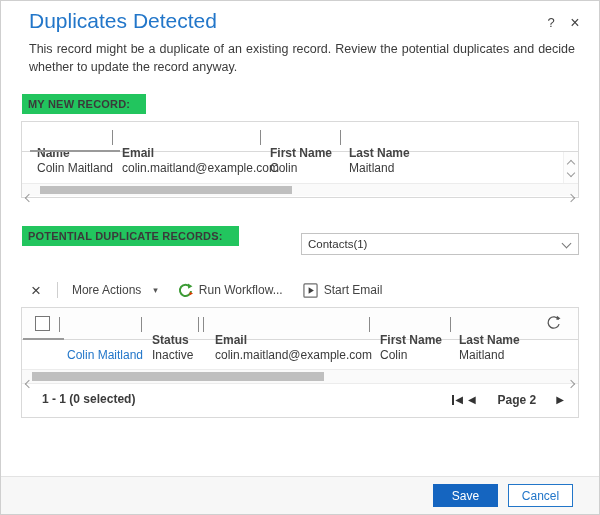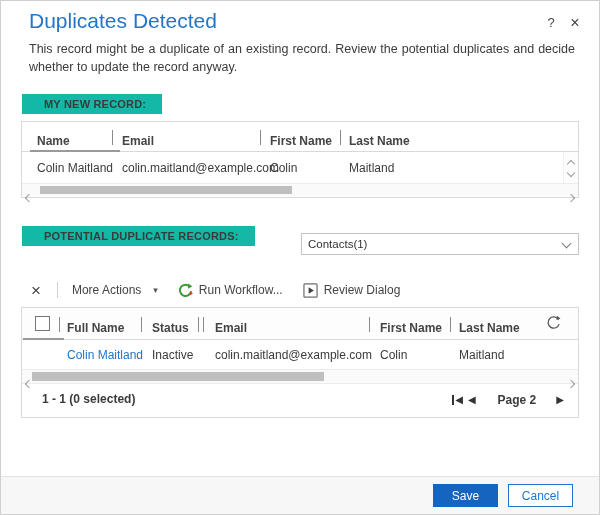--- a/index.html
+++ b/index.html
@@ -11,34 +11,34 @@
   
   .title { position:absolute; left:28px; top:8px; font-size:21px; color:#2276c9; font-weight:400; }
   .help-btn, .close-btn { position:absolute; top:13px; font-size:14px; color:#444; cursor:pointer;
             width:18px; text-align:center; line-height:18px; }
   .help-btn { left:541px; font-size:13px; }
   .close-btn { left:565px; font-size:16px; }
   .desc { position:absolute; left:28px; top:39px; width:546px; font-size:12.5px;
           line-height:1.45; color:#3b3b3b; text-align:justify; }
 
   
-  .hl-label { position:absolute; background:#14b8a6; color:#3a3a3a; font-size:11px;
-              font-weight:700; padding:4px 16px 4px 22px; letter-spacing:.2px; }
+  .hl-label { position:absolute; background:#22c55e; color:#3a3a3a; font-size:11px;
+              font-weight:700; padding:4px 16px 4px 6px; letter-spacing:.2px; }
   .hl-1 { left:21px; top:93px; }
   .hl-2 { left:21px; top:225px; }
 
   
   .gridbox { position:absolute; left:20px; width:558px; background:#fff; border:1px solid #d9d9d9; }
   .grid1 { top:120px; height:77px; }
   .grid2 { top:306px; height:111px; }
 
   .ghead { position:relative; border-bottom:1px solid #d9d9d9; }
   .grid1 .ghead { height:30px; }
   .grid2 .ghead { height:32px; background:#fdfdfd; }
-  .hcell { position:absolute; top:4px; height:100%; display:flex; align-items:center;
+  .hcell { position:absolute; top:16px; height:100%; display:flex; align-items:center;
            font-size:12px; font-weight:700; color:#444; cursor:pointer; white-space:nowrap;text-align:right; }
   .vdiv { position:absolute; top:8px; height:15px; width:0; border-left:1px solid #8a8a8a; }
   .grid2 .vdiv { top:9px; }
   .sort-underline { position:absolute; bottom:-1px; height:2px; background:#9a9a9a; }
 
   .grow { position:relative; font-size:12px; color:#3b3b3b; cursor:default; }
   .grid1 .grow { height:31px; }
   .grid2 .grow { height:29px; }
   .rcell { position:absolute; top:0; height:100%; display:flex; align-items:center; white-space:nowrap; }
   .link { color:#2276c9; cursor:pointer; }
@@ -166,29 +166,28 @@
       <span>Run Workflow...</span>
     </span>
     <span class="tb-gap"></span>
     <span class="tb-item">
       <span class="icon14">
         <svg viewBox="0 0 16 16" width="15" height="15">
           <rect x="1" y="1" width="14" height="14" rx="1" fill="none" stroke="#6d6d6d" stroke-width="1.3"></rect>
           <path d="M6 4.6 L11.6 8 L6 11.4 Z" fill="#3f3f3f"></path>
         </svg>
       </span>
-      <span>Review Dialog</span>
+      <span>Start Email</span>
     </span>
   </div>
 
   <div class="gridbox grid2">
     <div class="ghead">
       <span class="cbox"></span>
       <span class="vdiv" style="left:37px"></span>
-      <span class="hcell" style="left:45px">Full Name</span>
       <span class="vdiv" style="left:119px"></span>
       <span class="hcell" style="left:130px">Status</span>
       <span class="vdiv" style="left:176px"></span>
       <span class="vdiv" style="left:181px"></span>
       <span class="hcell" style="left:193px">Email</span>
       <span class="vdiv" style="left:347px"></span>
       <span class="hcell" style="left:358px">First Name</span>
       <span class="vdiv" style="left:428px"></span>
       <span class="hcell" style="left:437px">Last Name</span>
       <span class="refresh-btn">

